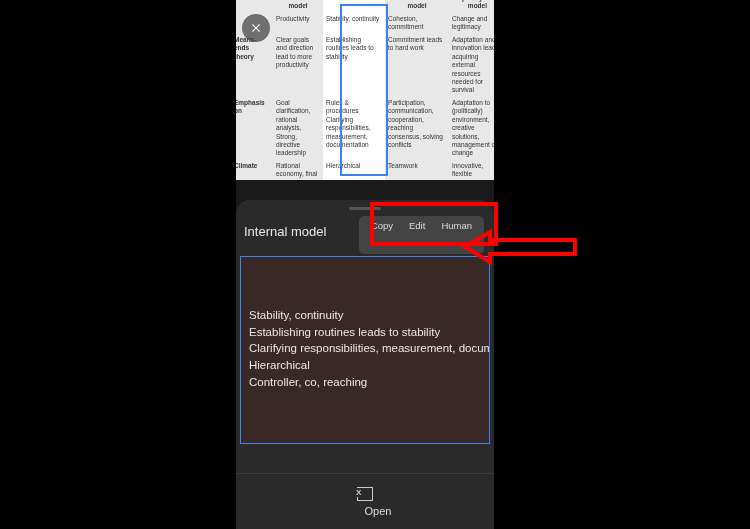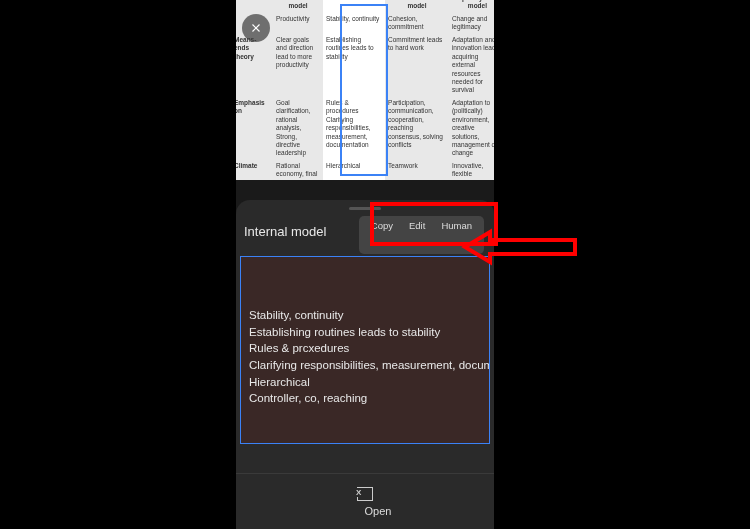--- a/index.html
+++ b/index.html
@@ -268,21 +268,20 @@
       <div class="action-pill">
         <div class="action-btn">Copy</div>
         <div class="action-btn">Edit</div>
         <div class="action-btn">Human</div>
       </div>
       <div class="red-box-actions"></div>
     </div>
     <div class="extracted-panel">
       <div class="extracted-line">Stability, continuity</div>
       <div class="extracted-line">Establishing routines leads to stability</div>
-      <div class="extracted-line">Rules &amp; prcxedures</div>
       <div class="extracted-line">Clarifying responsibilities, measurement, documen</div>
       <div class="extracted-line">Hierarchical</div>
       <div class="extracted-line">Controller, co, reaching</div>
     </div>
     <div class="bottom-action">
       <div class="excel-icon"></div>
       <div class="open-label">Open</div>
     </div>
   </div>
 </div>

